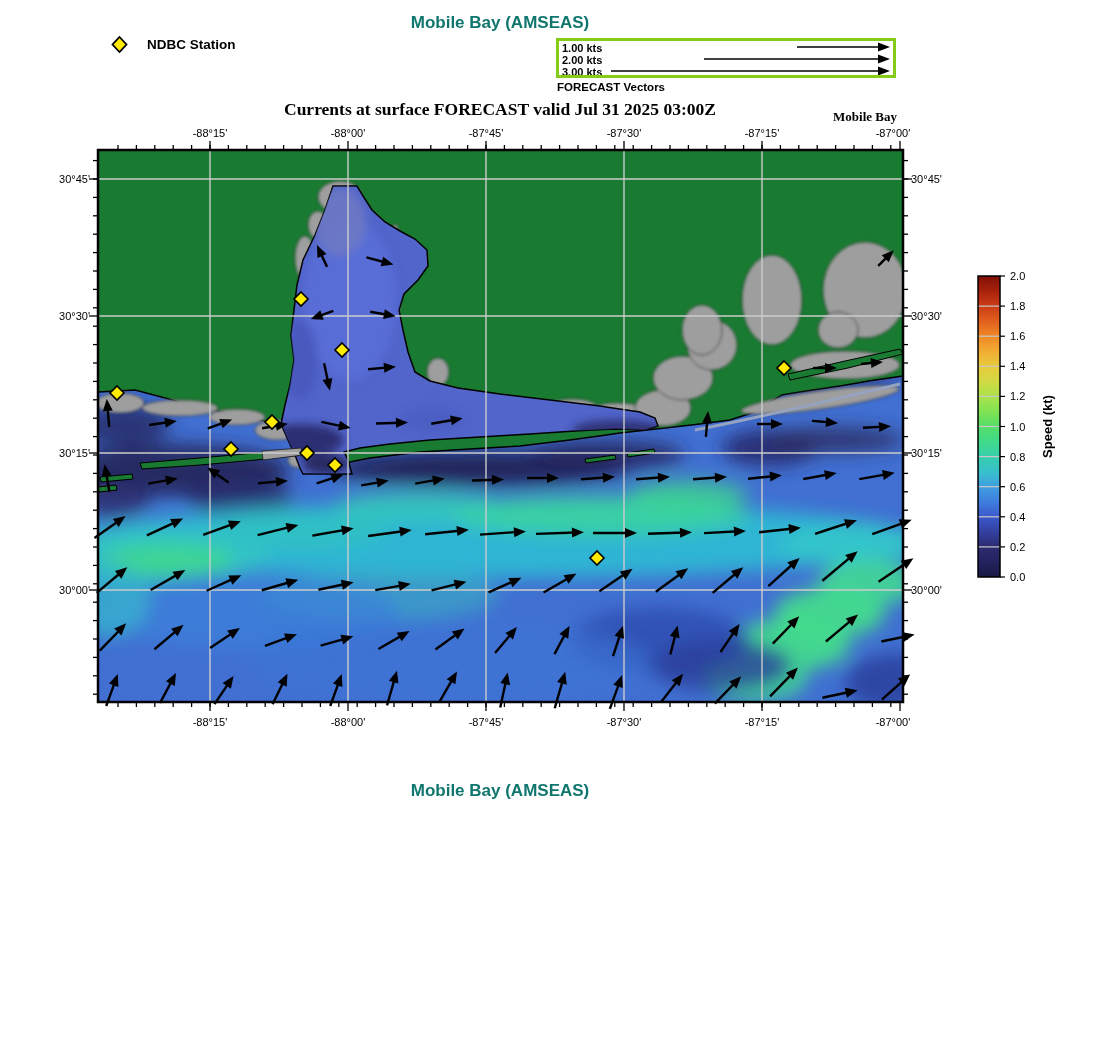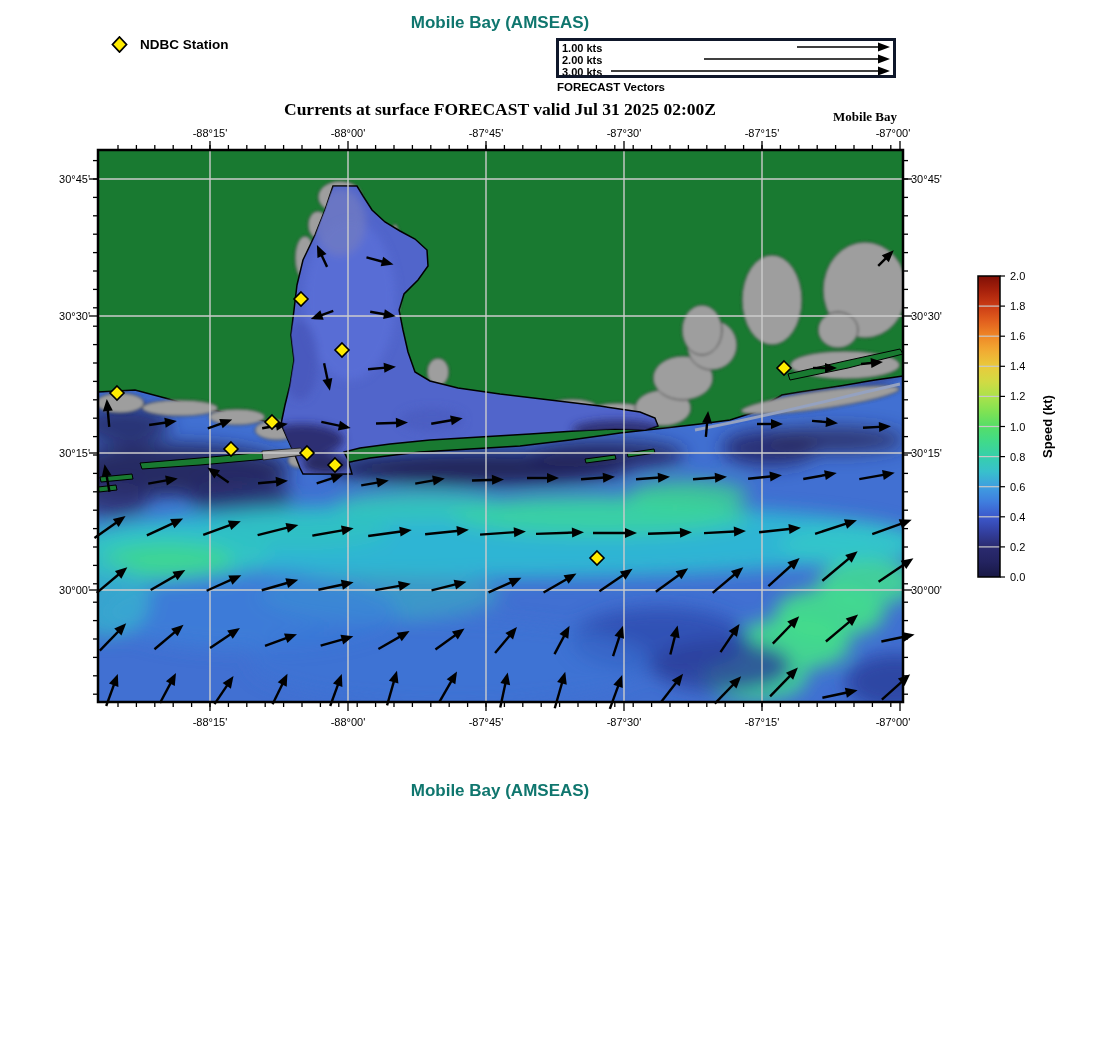--- a/index.html
+++ b/index.html
@@ -1,22 +1,22 @@
 <!DOCTYPE html>
 <html><head>
 <meta charset="utf-8">
 <style>
   html,body{margin:0;padding:0;background:#ffffff;}
   .page{position:relative;width:1100px;height:1050px;background:#fff;overflow:hidden;
         font-family:"Liberation Sans",sans-serif;}
   .abs{position:absolute;}
   .ctr{transform:translateX(-50%);}
   .title{font-weight:bold;font-size:17px;color:#0f766e;white-space:nowrap;}
-  .legend{display:flex;align-items:center;gap:12px;font-weight:bold;font-size:13.5px;color:#000;}
-  .scalebox{border:3px solid #0f172a;width:334px;height:34px;background:#fff;}
+  .legend{display:flex;align-items:center;gap:19px;font-weight:bold;font-size:13.5px;color:#000;}
+  .scalebox{border:3px solid #84cc16;width:334px;height:34px;background:#fff;}
   .scale-caption{font-weight:bold;font-size:11.5px;color:#000;}
   .subtitle{font-family:"Liberation Serif",serif;font-weight:bold;font-size:17.5px;color:#000;white-space:nowrap;}
   .region{font-family:"Liberation Serif",serif;font-weight:bold;font-size:13px;color:#000;white-space:nowrap;margin-top:12px;}
   svg{display:block;}
   svg text{font-family:"Liberation Sans",sans-serif;}
 </style>
 </head>
 <body>
 
 <div class="page">
@@ -817,17 +817,17 @@
         </g>
         <g>
           <text x="3" y="34.5" font-size="11" font-weight="bold" fill="#000">3.00 kts</text>
           <line x1="52" y1="30" x2="323.8" y2="30" stroke="#000" stroke-width="1.6"></line>
           <polygon points="331,30 319,25.5 319,34.5" fill="#000"></polygon>
         </g>
       </svg>
   </div>
   <div class="abs scale-caption" style="left:557px;top:81px">FORECAST Vectors</div>
 
-  <div class="abs subtitle ctr" style="left:500px;top:99px">Currents at surface FORECAST valid Jul 31 2025 02:00Z</div>
+  <div class="abs subtitle ctr" style="left:500px;top:99px">Currents at surface FORECAST valid Jul 31 2025 03:00Z</div>
   <div class="abs region ctr" style="left:865px;top:97px">Mobile Bay</div>
 
   <div class="abs title ctr" style="left:500px;top:781px">Mobile Bay (AMSEAS)</div>
 </div>
 
 </body></html>

